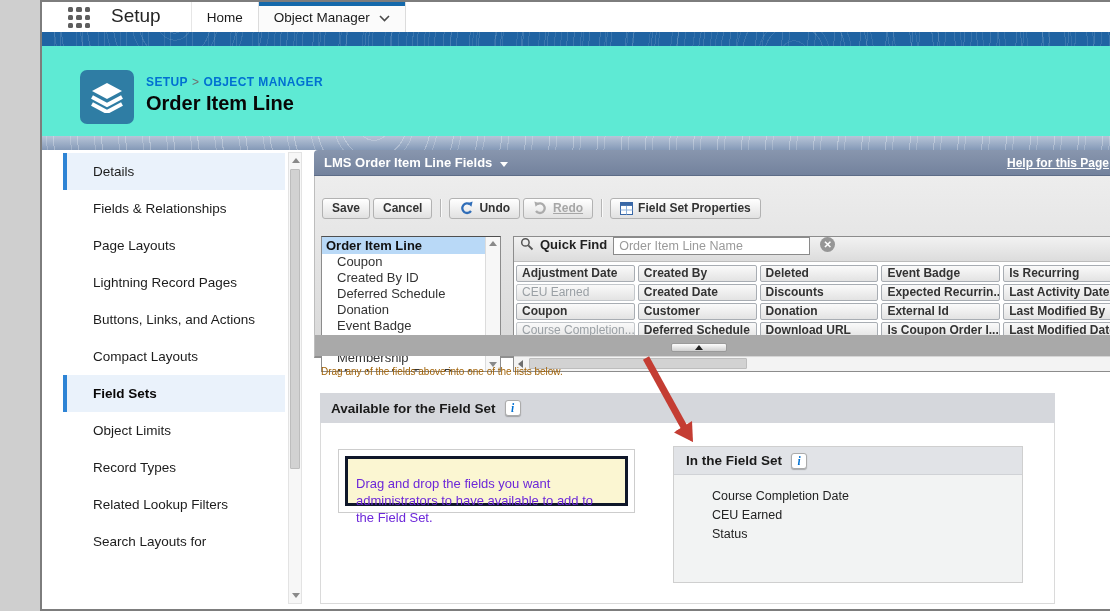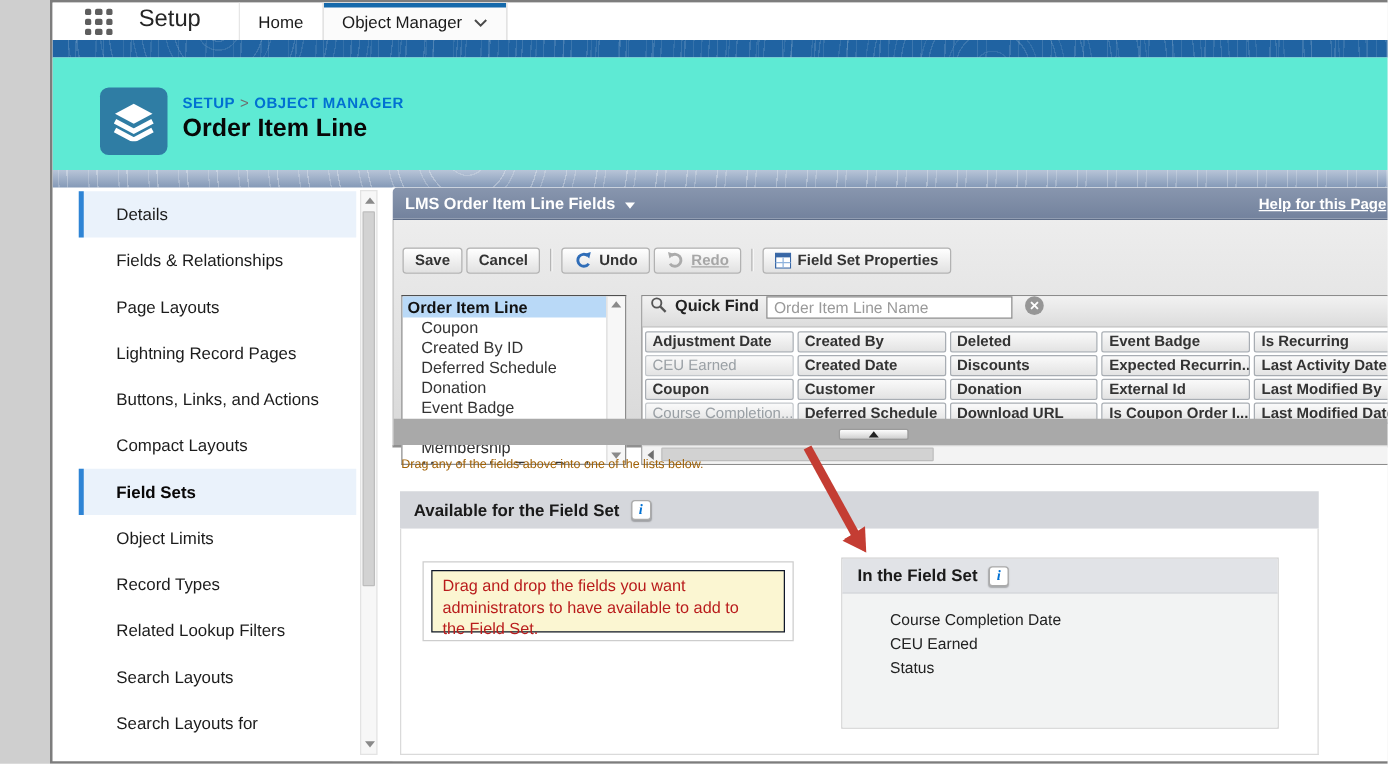--- a/index.html
+++ b/index.html
@@ -117,22 +117,22 @@
                   display:flex; align-items:center; gap:9px; padding-left:11px;
                   font-size:13.5px; font-weight:bold; color:#1a1a1a; }
   .info-icon { width:16px; height:16px; background:#fff; border:1px solid #ababab; border-radius:3px;
                box-shadow:0 1px 1px rgba(0,0,0,.25); color:#0070d2; font-family:"Liberation Serif",serif;
                font-style:italic; font-weight:bold; font-size:11.5px; display:flex; align-items:center;
                justify-content:center; cursor:pointer; }
   .avail-body { position:absolute; top:273px; left:6px; width:735px; height:181px; background:#fff;
                 border:1px solid #dadada; border-top:none; }
   .note-box { position:absolute; left:17px; top:26px; width:297px; height:64px; background:#fff;
               border:1px solid #cdcdcd; padding:6px; }
-  .note-inner { width:100%; height:100%; background:#fbf6d2; border:1px solid #0f172a; color:#b91c1c;
-                font-size:13px; line-height:17px; padding:3px 8px; white-space:pre-line; }
+  .note-inner { width:100%; height:100%; background:#fbf6d2; border:3px solid #0f172a; color:#6d28d9;
+                font-size:13px; line-height:17px; padding:16px 8px; white-space:pre-line; }
   .inset-box { position:absolute; left:352px; top:23px; width:350px; height:137px; border:1px solid #cfcfcf; }
   .inset-header { height:28px; background:#e1e3e7; border-bottom:1px solid #d0d2d6; display:flex;
                   align-items:center; gap:9px; padding-left:12px; font-size:13.5px; font-weight:bold; color:#1a1a1a; }
   .inset-body { height:107px; background:#f2f3f3; padding:12px 0 0 38px; }
   .inset-field { font-size:12.5px; color:#222; line-height:19px; cursor:move; }
 
   .red-arrow { position:absolute; left:585px; top:350px; width:90px; height:100px; pointer-events:none; }
 </style>
 </head>
 <body>
@@ -185,21 +185,20 @@
       <div class="side-item hl">Details</div>
       <div class="side-item">Fields &amp; Relationships</div>
       <div class="side-item">Page Layouts</div>
       <div class="side-item">Lightning Record Pages</div>
       <div class="side-item">Buttons, Links, and Actions</div>
       <div class="side-item">Compact Layouts</div>
       <div class="side-item hl bold">Field Sets</div>
       <div class="side-item">Object Limits</div>
       <div class="side-item">Record Types</div>
       <div class="side-item">Related Lookup Filters</div>
-      <div class="side-item">Search Layouts</div>
       <div class="side-item">Search Layouts for</div>
     </div>
   <div class="vscroll sb-side">
     <i class="tri-up" style="left:3px; top:5px;"></i>
     <div class="thumb" style="left:1px; top:16px; width:10px; height:300px;"></div>
     <i class="tri-dn" style="left:3px; bottom:5px;"></i>
   </div>
 
   <div class="panel">
 

